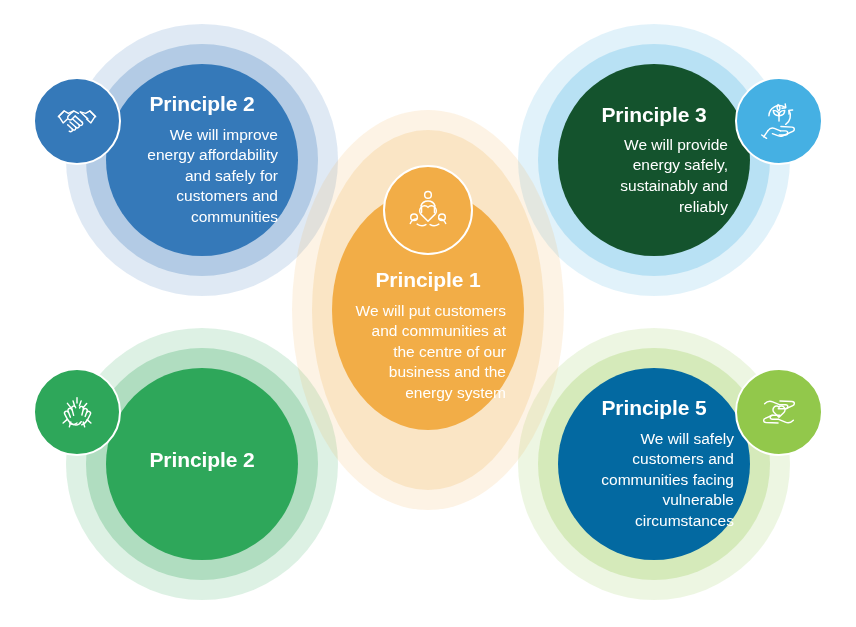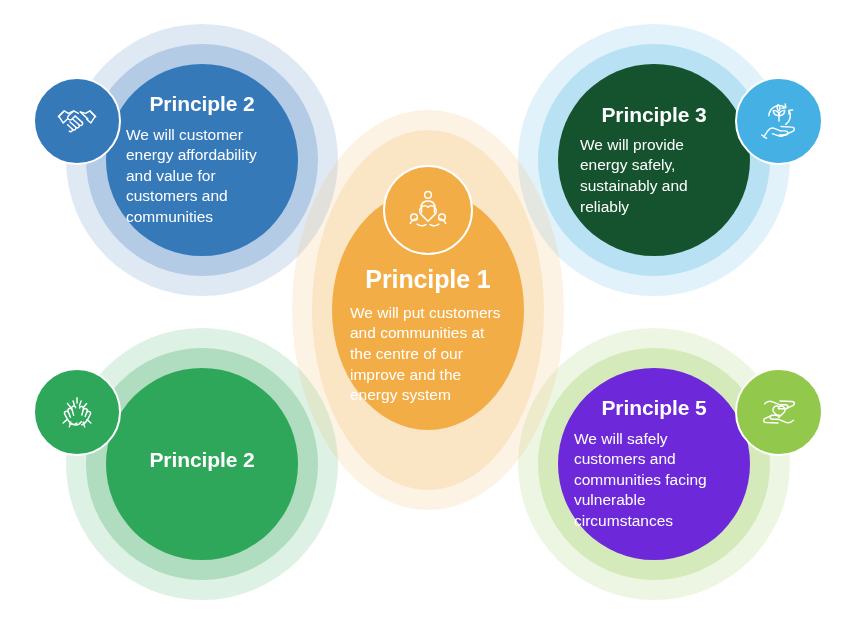--- a/index.html
+++ b/index.html
@@ -29,40 +29,40 @@
   }
 
   
   .core {
     position: absolute;
     border-radius: 50%;
     display: flex;
     flex-direction: column;
     align-items: center;
     justify-content: center;
-    text-align: left;
+    text-align: right;
     color: #ffffff;
     box-sizing: border-box;
   }
 
   .core .p-title {
     font-weight: bold;
     letter-spacing: -0.1px;
     line-height: 1.1;
     margin: 0 0 9px 0;
   }
   .core .p-desc {
     line-height: 1.33;
     margin: 0;
   }
 
   
   .sz-outer .p-title { font-size: 21px; }
   .sz-outer .p-desc  { font-size: 15.5px; }
-  .sz-center .p-title { font-size: 25px; }
+  .sz-center .p-title { font-size: 21px; }
   .sz-center .p-desc  { font-size: 15.5px; }
 
   
   .badge {
     position: absolute;
     border-radius: 50%;
     display: flex;
     align-items: center;
     justify-content: center;
     box-sizing: border-box;
@@ -98,40 +98,40 @@
   <div class="ring z2" style="left:86px; top:348px; width:232px; height:232px; background:rgba(46,167,90,0.26);"></div>
 
   <div class="ring z1" style="left:518px; top:328px; width:272px; height:272px; background:rgba(146,200,75,0.16);"></div>
   <div class="ring z2" style="left:538px; top:348px; width:232px; height:232px; background:rgba(146,200,75,0.26);"></div>
 
   <div class="ring z3" style="left:292px; top:110px; width:272px; height:400px; background:rgba(242,173,71,0.14); border-radius:50%;"></div>
   <div class="ring z3" style="left:312px; top:130px; width:232px; height:360px; background:rgba(242,173,71,0.20); border-radius:50%;"></div>
 
   <div class="core sz-outer z4" style="left:106px; top:64px; width:192px; height:192px; background:#3579b9; padding:0 20px;">
     <p class="p-title">Principle 2</p>
-    <p class="p-desc">We will customer energy affordability and value for customers and communities</p>
+    <p class="p-desc">We will improve energy affordability and safely for customers and communities</p>
   </div>
 
   <div class="core sz-outer z4" style="left:558px; top:64px; width:192px; height:192px; background:#14532d; padding:0 22px;">
     <p class="p-title">Principle 3</p>
     <p class="p-desc">We will provide energy safely, sustainably and reliably</p>
   </div>
 
   <div class="core sz-outer z4" style="left:106px; top:368px; width:192px; height:192px; background:#2ea75a; padding:0 20px;">
     <p class="p-title">Principle 2</p>
   </div>
 
-  <div class="core sz-outer z4" style="left:558px; top:368px; width:192px; height:192px; background:#6d28d9; padding:0 16px;">
+  <div class="core sz-outer z4" style="left:558px; top:368px; width:192px; height:192px; background:#0369a1; padding:0 16px;">
     <p class="p-title">Principle 5</p>
     <p class="p-desc">We will safely customers and communities facing vulnerable circumstances</p>
   </div>
 
   <div class="core sz-center z5" style="left:332px; top:190px; width:192px; height:240px; background:#f2ad47; padding:52px 18px 0 18px; border-radius:50%;">
     <p class="p-title">Principle 1</p>
-    <p class="p-desc">We will put customers and communities at the centre of our improve and the energy system</p>
+    <p class="p-desc">We will put customers and communities at the centre of our business and the energy system</p>
   </div>
 
   <div class="badge z6" style="left:33px; top:77px; width:88px; height:88px; background:#3579b9;">
     <span>
       <svg width="46" height="46" viewBox="0 0 48 48" fill="none" stroke="#ffffff" stroke-width="1.5" stroke-linecap="round" stroke-linejoin="round">
         <path d="M4.5 19.5 L10.5 13.5 L15 16 L20.5 13.5 L25.5 16"></path>
         <path d="M43.5 19.5 L37.5 13.5 L33 16 L27.5 14.5"></path>
         <path d="M10.5 13.5 L5 19 L9.5 26 L14 22"></path>
         <path d="M37.5 13.5 L43 19 L38.5 26 L34 22"></path>
         <path d="M20.5 13.8 C18.6 15.2 16.4 17 15 18.6 c-1.4 1.6 -.6 3.4 .9 4 1.1 .5 2.2 0 3 -.8 l3.1 -3.1"></path>

